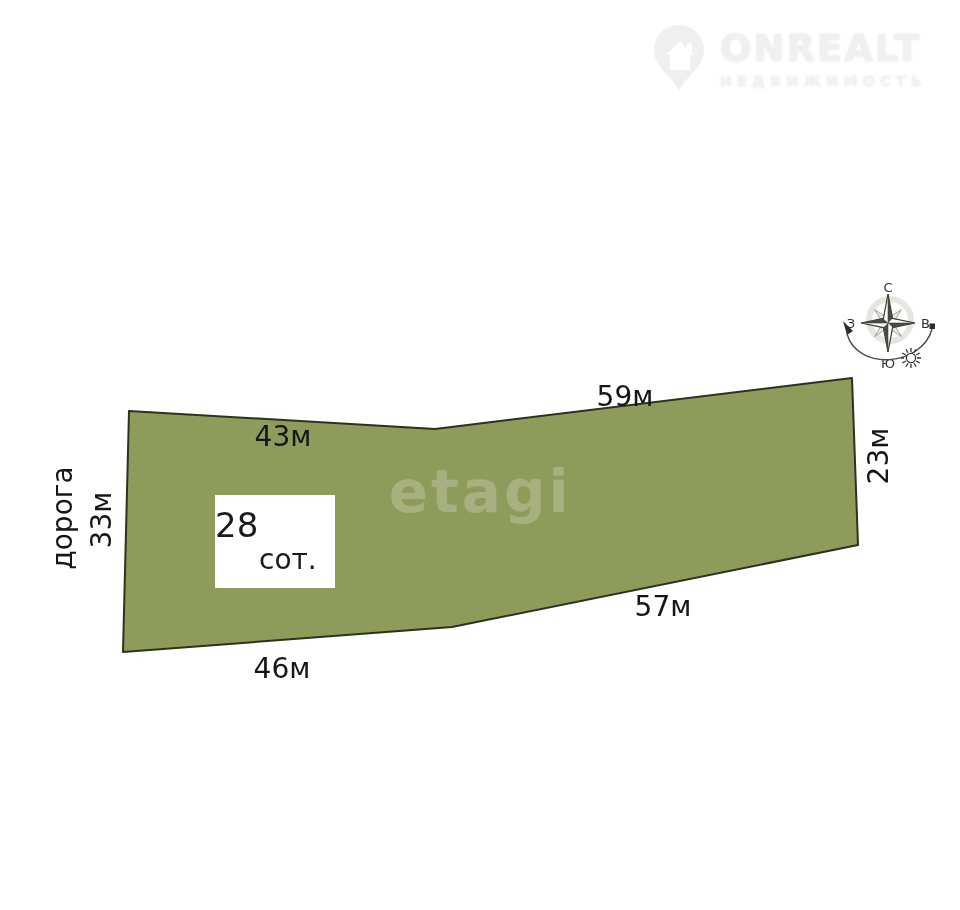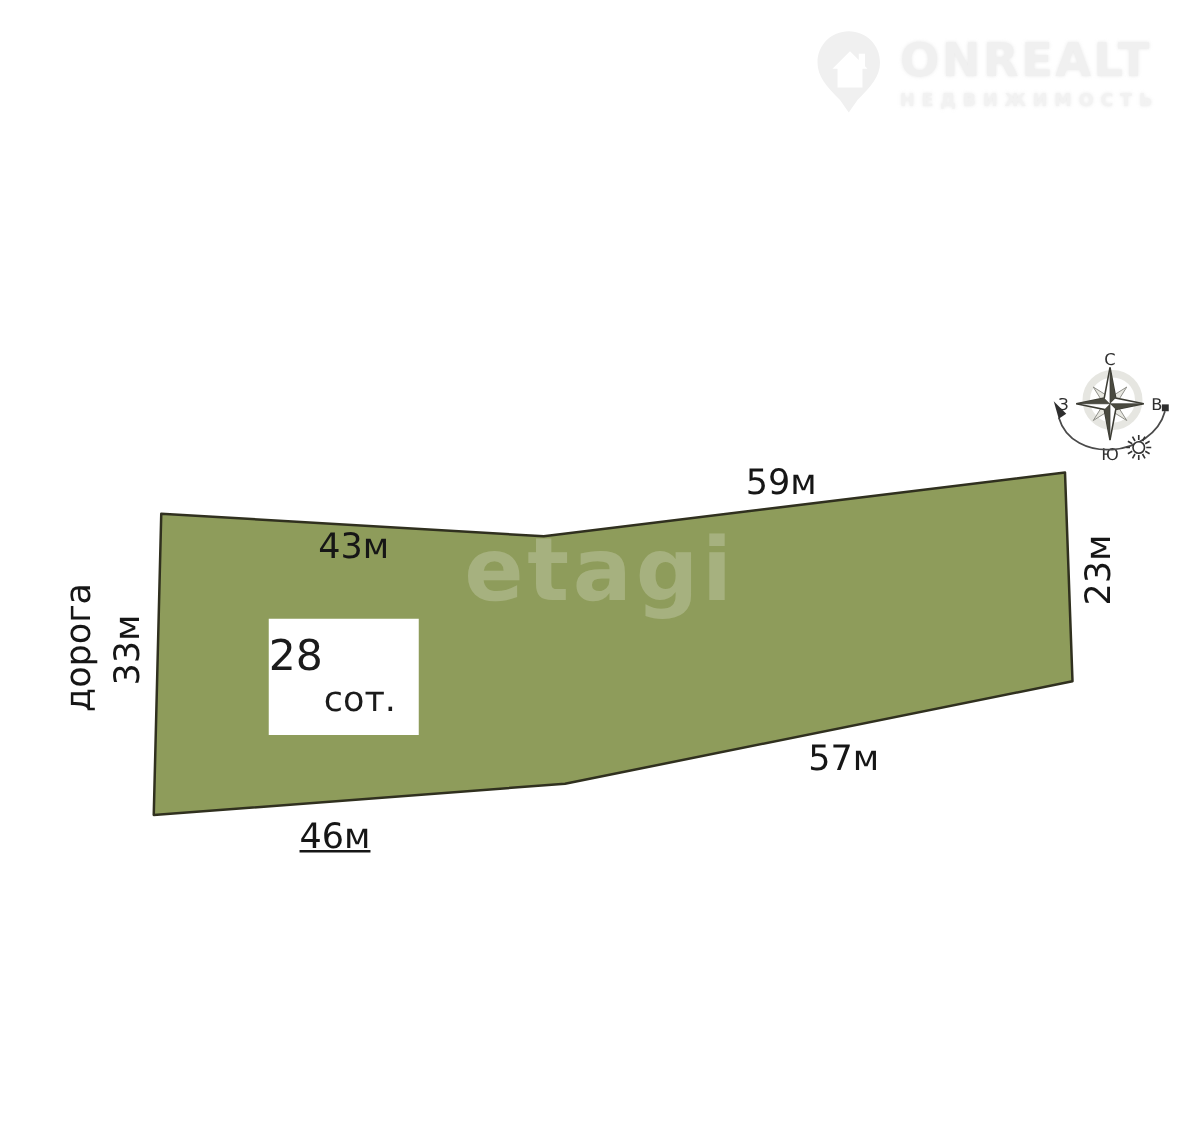--- a/index.html
+++ b/index.html
@@ -71,23 +71,23 @@
     flex-direction: column;
     align-items: flex-start;
     justify-content: center;
     color: #1b1b1b;
   }
   .area-value { font-size: 34px; line-height: 1.1; }
   .area-unit  { font-size: 28px; line-height: 1.1; margin-left: 44px; }
   .etagi-watermark {
     position: absolute;
     left: 480px;
-    top: 456px;
+    top: 492px;
     transform: translate(-50%, -50%);
-    font-size: 70px;
+    font-size: 58px;
     font-weight: bold;
     letter-spacing: 3px;
     color: rgba(255, 255, 255, 0.22);
     line-height: 1;
     pointer-events: none;
   }
   .compass-letter { font-size: 13px; fill: #2f2f2f; }
 </style>
 </head>
 <body>
@@ -125,24 +125,24 @@
       <path d="M847,335 L843,321 L853,331 Z" fill="#2e2e2e"></path>
 
       <g>
         <circle cx="911" cy="358" r="4.6" fill="#ffffff" stroke="#333333" stroke-width="1.3"></circle>
         <path stroke="#333333" stroke-width="1.3" fill="none" d="M917,358 L921,358 M916.2,361 L919.7,363 M914,363.2 L916,366.7 M911,364 L911,368 M908,363.2 L906,366.7 M905.8,361 L902.3,363 M904,358 L901,358 M905.8,355 L902.3,353 M908,352.8 L906,349.3 M911,352 L911,348 M914,352.8 L916,349.3 M916.2,355 L919.7,353"></path>
       </g>
     </g>
   </svg>
 
   <div class="dim-label" style="left:283px; top:396px;margin-top:41px;">43м</div>
-  <div class="dim-label" style="left:625px; top:386px;">59м</div>
+  <div class="dim-label" style="left:625px; top:397px;">59м</div>
   <div class="dim-label rot" style="left:879px; top:456px;">23м</div>
-  <div class="dim-label" style="left:663px; top:607px;margin-left:12px;">57м</div>
-  <div class="dim-label" style="left:268px; top:669px;text-decoration:underline;">46м</div>
+  <div class="dim-label" style="left:663px; top:607px;">57м</div>
+  <div class="dim-label" style="left:282px; top:669px;">46м</div>
   <div class="dim-label rot" style="left:102px; top:520px;">33м</div>
   <div class="dim-label rot" style="left:63px; top:518px;">дорога</div>
 
 
   <div class="area-box">
     <div class="area-value">28</div>
     <div class="area-unit">сот.</div>
   </div>
 
   <div class="etagi-watermark">etagi</div>

